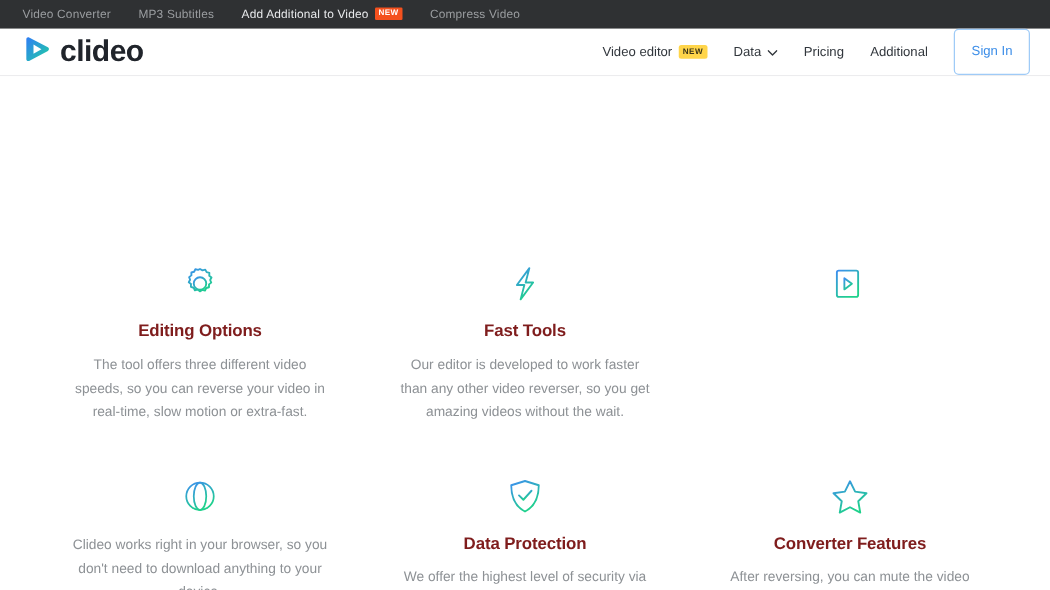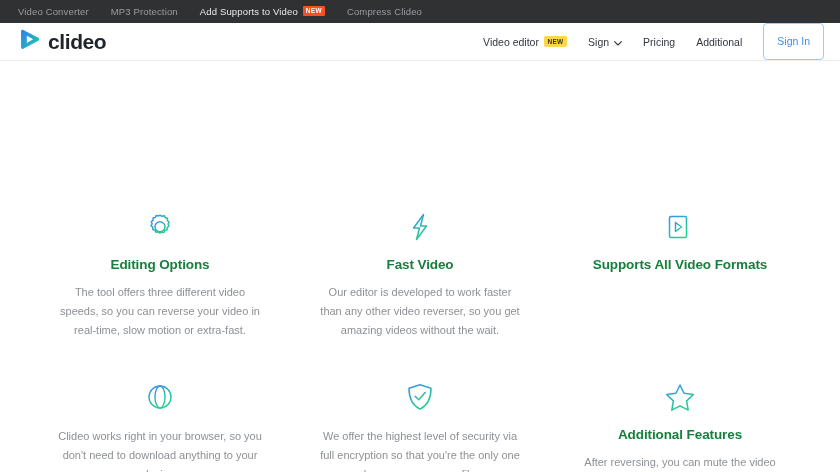--- a/index.html
+++ b/index.html
@@ -59,21 +59,21 @@
   }
   .logo {
     display: flex;
     align-items: center;
     gap: 7px;
     cursor: pointer;
     text-decoration: none;
   }
   .logo-mark { display: block; }
   .logo-text {
-    font-size: 21px;
+    font-size: 24px;
     font-weight: bold;
     color: #20242b;
     letter-spacing: -0.4px;
     line-height: 1;
   }
 
   .nav {
     display: flex;
     gap: 21px;
   }
@@ -133,21 +133,21 @@
   .feature-icon {
     height: 42px;
     display: flex;
     align-items: center;
     justify-content: center;
     margin-bottom: 9px;
   }
   .feature-title {
     font-size: 13.5px;
     font-weight: bold;
-    color: #15803d;
+    color: #7f1d1d;
     margin-bottom: 10px;
     letter-spacing: -0.1px;
     line-height: 1.2;
   }
   .feature-desc {
     font-size: 11px;
     color: #8d9195;
     line-height: 1.72;
     max-width: 206px;
     margin: 0 auto;
@@ -155,28 +155,28 @@
   .row-gap { height: 36px; }
 </style>
 </head>
 <body>
 
 <div class="topbar">
   <a class="topbar-link">
     <span>Video Converter</span>
   </a>
   <a class="topbar-link">
-    <span>MP3 Protection</span>
+    <span>MP3 Subtitles</span>
   </a>
   <a class="topbar-link active">
-    <span>Add Supports to Video</span>
+    <span>Add Additional to Video</span>
     <span class="badge-new-orange">NEW</span>
   </a>
   <a class="topbar-link">
-    <span>Compress Clideo</span>
+    <span>Compress Video</span>
   </a>
 </div>
 
 <div class="header">
 
   <a class="logo">
     <span class="logo-mark">
       <svg width="23" height="23" viewBox="0 0 24 24">
         <defs>
           <linearGradient id="logoGrad" x1="0" y1="0" x2="1" y2="1">
@@ -191,21 +191,21 @@
     <span class="logo-text">clideo</span>
   </a>
 
   <div class="nav">
     <a class="nav-link">
       <span>Video editor</span>
       <span class="badge-new-yellow">NEW</span>
     </a>
 
     <a class="nav-link">
-      <span>Sign</span>
+      <span>Data</span>
       <span class="chevron">
         <svg width="8" height="5" viewBox="0 0 8 5">
           <path d="M0.6 0.6 L4 4 L7.4 0.6" fill="none" stroke="#32373d" stroke-width="1.1" stroke-linecap="round" stroke-linejoin="round"></path>
         </svg>
       </span>
     </a>
 
     <a class="nav-link">
       <span>Pricing</span>
     </a>
@@ -248,42 +248,41 @@
         <svg width="30" height="32" viewBox="0 0 30 32">
           <defs>
             <linearGradient id="g2" x1="0" y1="0" x2="0.5" y2="1">
               <stop offset="0%" stop-color="#3d8ef0"></stop>
               <stop offset="100%" stop-color="#1fd18c"></stop>
             </linearGradient>
           </defs>
           <path d="M18.5 3.5 L8.5 17.0 L14.5 17.0 L11.5 28.5 L21.5 15.0 L15.5 15.0 Z" fill="none" stroke="url(#g2)" stroke-width="1.5" stroke-linejoin="round" stroke-linecap="round"></path>
         </svg>
       </div>
-      <div class="feature-title">Fast Video</div>
+      <div class="feature-title">Fast Tools</div>
       <div class="feature-desc">Our editor is developed to work faster than any other video reverser, so you get amazing videos without the wait.</div>
     </div>
 
     <div class="feature">
       <div class="feature-icon">
         <svg width="34" height="30" viewBox="0 0 34 30">
           <defs>
             <linearGradient id="g3" x1="0" y1="0" x2="0.6" y2="1">
               <stop offset="0%" stop-color="#3d8ef0"></stop>
               <stop offset="100%" stop-color="#1fd18c"></stop>
             </linearGradient>
           </defs>
           <g fill="none" stroke="url(#g3)" stroke-width="1.5" stroke-linejoin="round" stroke-linecap="round">
             <rect x="6.5" y="4.5" width="17" height="21" rx="1.5"></rect>
             <path d="M12.5 10.5 L18.5 15.0 L12.5 19.5 Z"></path>
             <path d="M26.5 6.0 L26.5 24.0"></path>
             <path d="M29.5 8.0 L29.5 22.0"></path>
           </g>
         </svg>
       </div>
-      <div class="feature-title">Supports All Video Formats</div>
     </div>
   </div>
 
   <div class="row-gap"></div>
 
   <div class="feature-row">
 
     <div class="feature">
       <div class="feature-icon">
         <svg width="32" height="32" viewBox="0 0 32 32">
@@ -313,32 +312,33 @@
               <stop offset="0%" stop-color="#3d8ef0"></stop>
               <stop offset="100%" stop-color="#1fd18c"></stop>
             </linearGradient>
           </defs>
           <g fill="none" stroke="url(#g5)" stroke-width="1.5" stroke-linejoin="round" stroke-linecap="round">
             <path d="M15 3.8 L26 7.2 C26 16.5 22.8 24.2 15 28.2 C7.2 24.2 4 16.5 4 7.2 Z"></path>
             <path d="M10.2 15.3 L13.7 18.8 L20.2 11.6"></path>
           </g>
         </svg>
       </div>
+      <div class="feature-title">Data Protection</div>
       <div class="feature-desc">We offer the highest level of security via full encryption so that you're the only one who can access your files.</div>
     </div>
 
     <div class="feature">
       <div class="feature-icon">
         <svg width="34" height="32" viewBox="0 0 34 32">
           <defs>
             <linearGradient id="g6" x1="0" y1="0" x2="0.5" y2="1">
               <stop offset="0%" stop-color="#3d8ef0"></stop>
               <stop offset="100%" stop-color="#1fd18c"></stop>
             </linearGradient>
           </defs>
           <path d="M17 4.0 L21.1 12.3 L30.2 13.6 L23.6 20.0 L25.2 29.1 L17 24.8 L8.8 29.1 L10.4 20.0 L3.8 13.6 L12.9 12.3 Z" fill="none" stroke="url(#g6)" stroke-width="1.5" stroke-linejoin="round" stroke-linecap="round"></path>
         </svg>
       </div>
-      <div class="feature-title">Additional Features</div>
+      <div class="feature-title">Converter Features</div>
       <div class="feature-desc">After reversing, you can mute the video and convert it to any desired format if necessary.</div>
     </div>
   </div>
 </div>
 
 </body></html>

